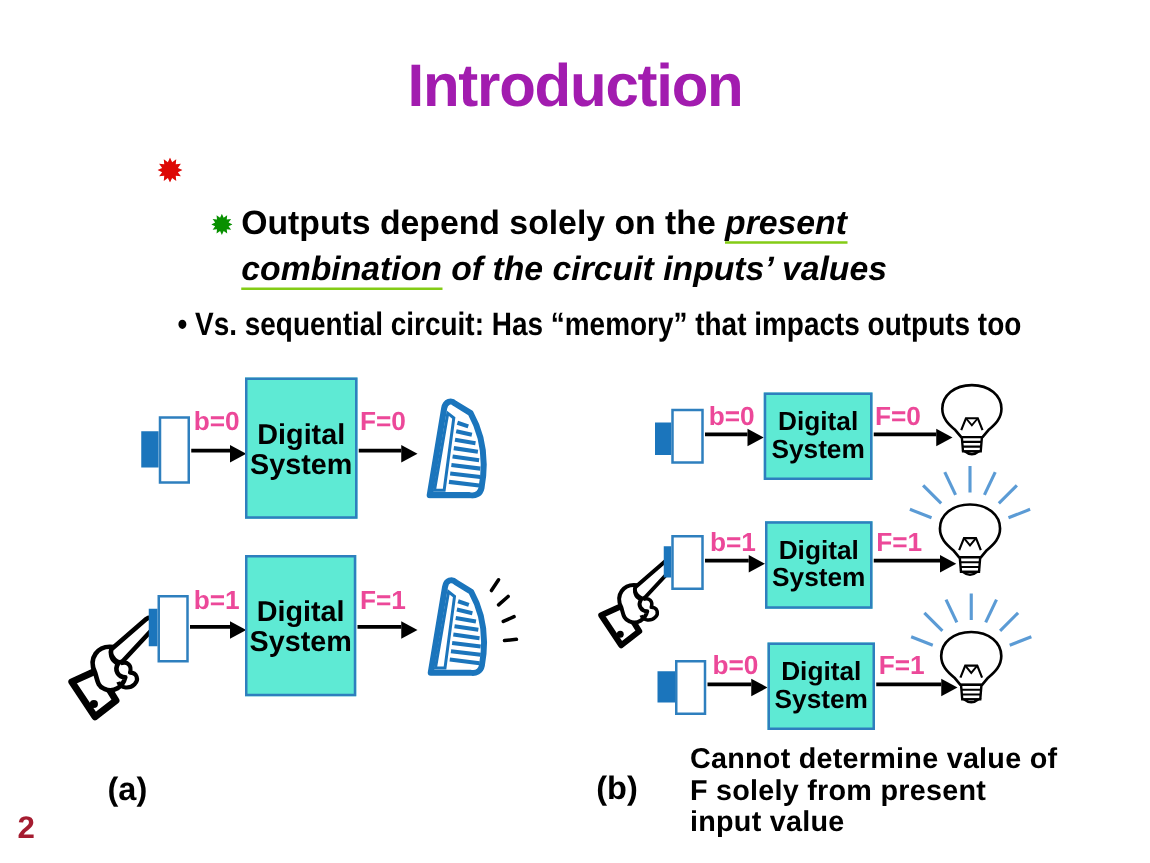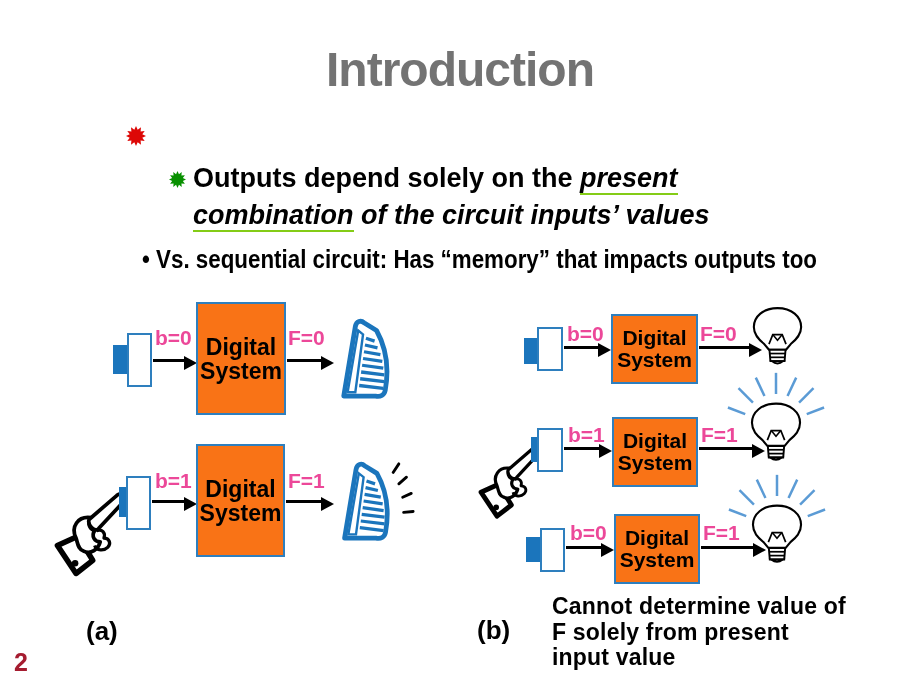--- a/index.html
+++ b/index.html
@@ -1,30 +1,30 @@
 <!DOCTYPE html>
 <html><head>
 <meta charset="utf-8">
 <style>
   html,body{margin:0;padding:0;background:#fff;}
   .slide{position:relative;width:920px;height:690px;background:#ffffff;overflow:hidden;
          font-family:"Liberation Sans",sans-serif;}
   .title{position:absolute;top:42px;left:0;width:100%;text-align:center;
-         font-size:48px;font-weight:600;color:#737373;letter-spacing:-1px;}
+         font-size:48px;font-weight:600;color:#a21caf;letter-spacing:-1px;}
   .star{position:absolute;}
   .h1{position:absolute;left:157px;top:112px;font-size:33px;font-weight:bold;font-style:italic;
       color:#a51c30;letter-spacing:-0.5px;white-space:nowrap;}
   .b2{position:absolute;left:193px;top:160px;font-size:27px;font-weight:bold;color:#000;
       line-height:37px;white-space:nowrap;}
   .und{border-bottom:2px solid #84cc16;font-style:italic;}
   .ital{font-style:italic;}
   .b3{position:absolute;left:142px;top:244px;font-size:26px;font-weight:bold;color:#000;
       white-space:nowrap;transform:scaleX(0.86);transform-origin:0 50%;}
   .dlab{position:absolute;font-weight:bold;font-size:21px;color:#ec4899;white-space:nowrap;}
-  .sysbox{position:absolute;border:2px solid #2e7fbe;background:#f97316;box-sizing:border-box;
+  .sysbox{position:absolute;border:2px solid #2e7fbe;background:#5eead4;box-sizing:border-box;
           display:flex;flex-direction:column;align-items:center;justify-content:center;
           font-weight:bold;color:#000;text-align:center;}
   .sysbox.large{font-size:23px;line-height:24px;}
   .sysbox.small{font-size:21px;line-height:22px;}
   .sw-body{position:absolute;border:2px solid #2e7fbe;background:#fff;box-sizing:border-box;}
   .sw-tab{position:absolute;background:#1b75bc;}
   .arrow{position:absolute;height:0;border-top:3.2px solid #000;}
   .arrow::after{content:"";position:absolute;right:-13px;top:-5.6px;width:0;height:0;
           border-left:13px solid #000;border-top:7px solid transparent;border-bottom:7px solid transparent;}
   .cap{position:absolute;font-weight:bold;color:#000;white-space:nowrap;}

